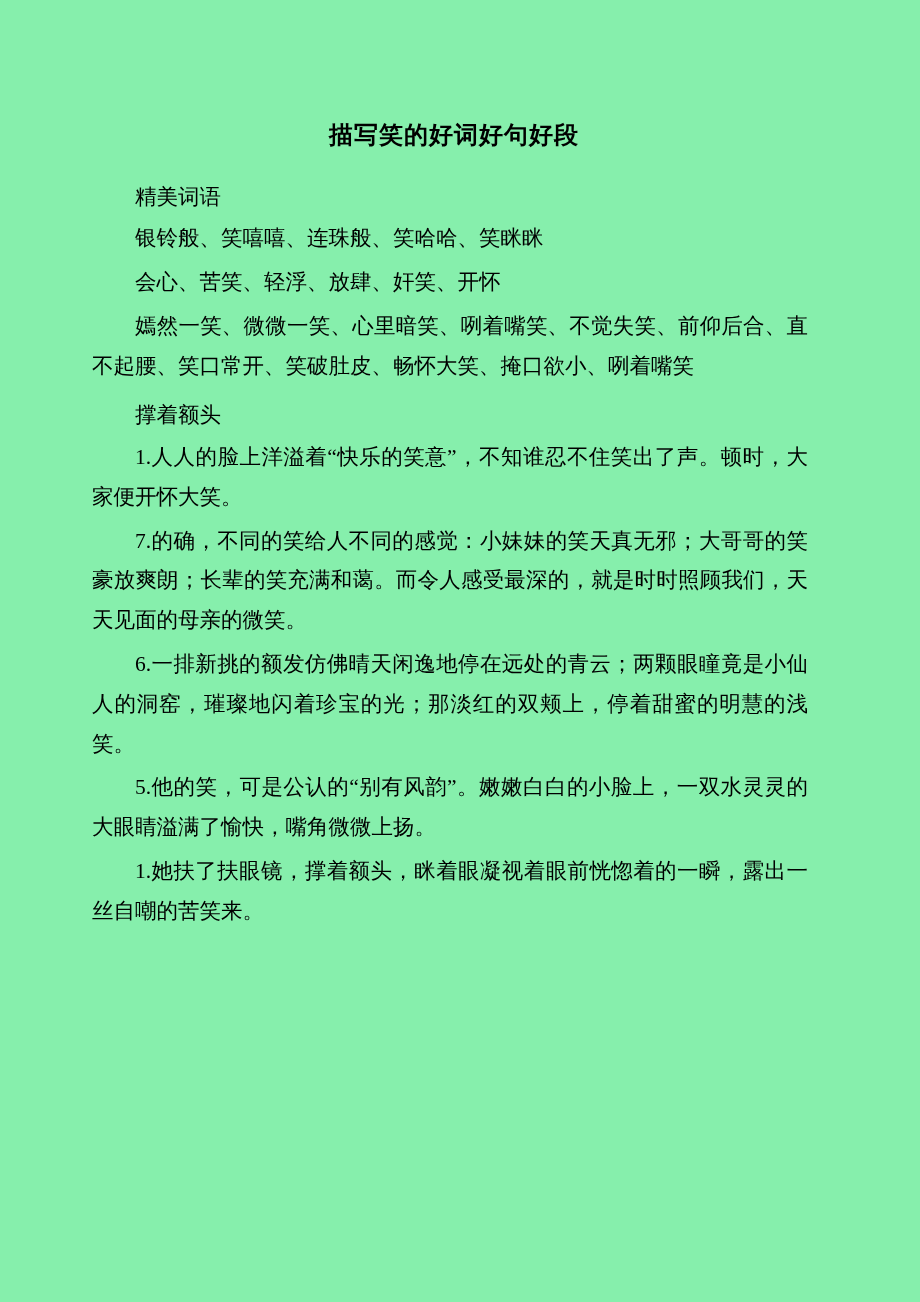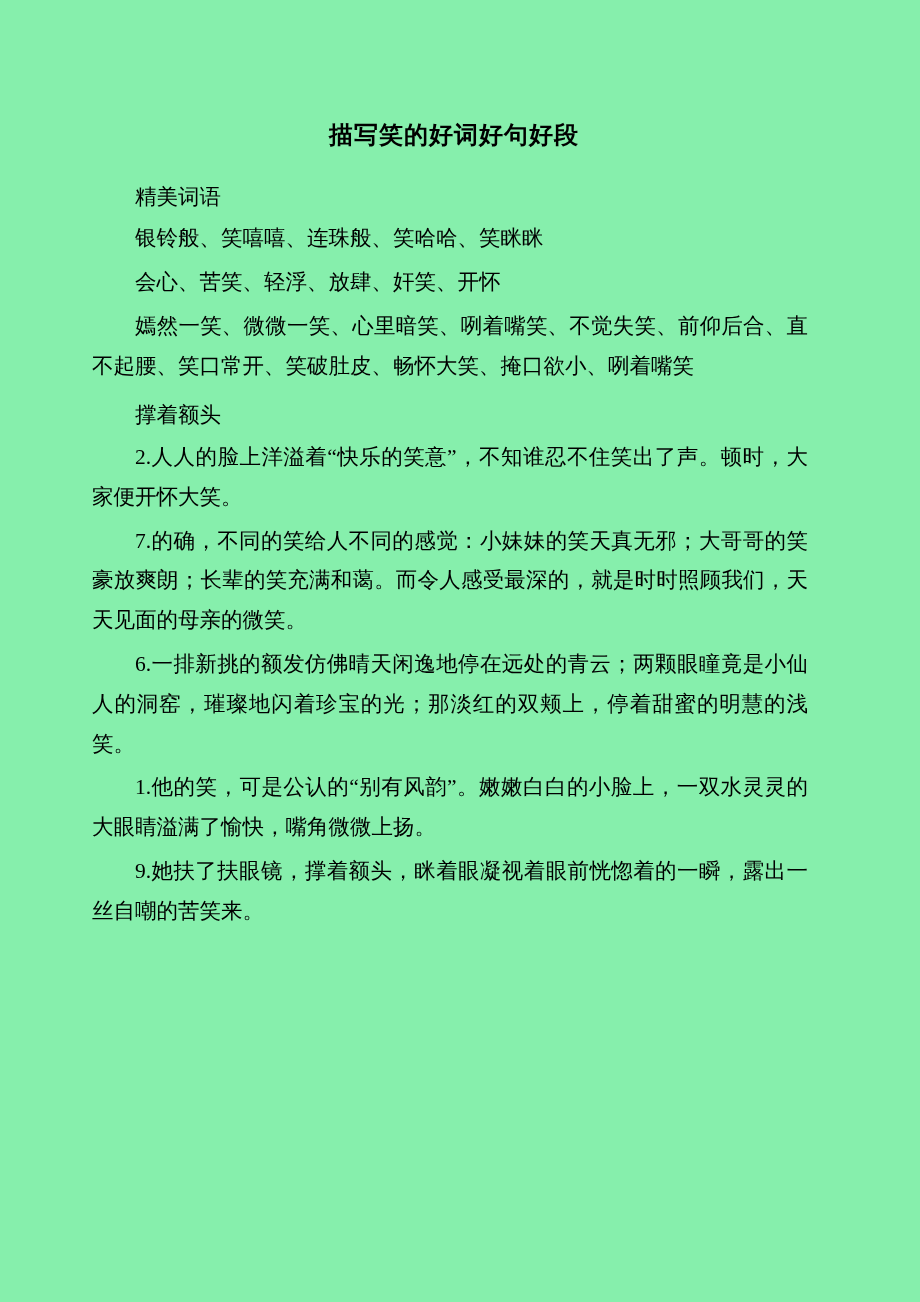--- a/index.html
+++ b/index.html
@@ -54,19 +54,19 @@
   <h1 class="doc-title">描写笑的好词好句好段</h1>
 
   <p class="para section">精美词语</p>
   <p class="para">银铃般、笑嘻嘻、连珠般、笑哈哈、笑眯眯</p>
   <p class="para">会心、苦笑、轻浮、放肆、奸笑、开怀</p>
   <p class="para">嫣然一笑、微微一笑、心里暗笑、咧着嘴笑、不觉失笑、前仰后合、直不起腰、笑口常开、笑破肚皮、畅怀大笑、掩口欲小、咧着嘴笑</p>
 
   <div class="spacer-small"></div>
 
   <p class="para section">撑着额头</p>
-  <p class="para">2.人人的脸上洋溢着“快乐的笑意”，不知谁忍不住笑出了声。顿时，大家便开怀大笑。</p>
+  <p class="para">1.人人的脸上洋溢着“快乐的笑意”，不知谁忍不住笑出了声。顿时，大家便开怀大笑。</p>
   <p class="para">7.的确，不同的笑给人不同的感觉：小妹妹的笑天真无邪；大哥哥的笑豪放爽朗；长辈的笑充满和蔼。而令人感受最深的，就是时时照顾我们，天天见面的母亲的微笑。</p>
   <p class="para">6.一排新挑的额发仿佛晴天闲逸地停在远处的青云；两颗眼瞳竟是小仙人的洞窑，璀璨地闪着珍宝的光；那淡红的双颊上，停着甜蜜的明慧的浅笑。</p>
-  <p class="para">1.他的笑，可是公认的“别有风韵”。嫩嫩白白的小脸上，一双水灵灵的大眼睛溢满了愉快，嘴角微微上扬。</p>
-  <p class="para">9.她扶了扶眼镜，撑着额头，眯着眼凝视着眼前恍惚着的一瞬，露出一丝自嘲的苦笑来。</p>
+  <p class="para">5.他的笑，可是公认的“别有风韵”。嫩嫩白白的小脸上，一双水灵灵的大眼睛溢满了愉快，嘴角微微上扬。</p>
+  <p class="para">1.她扶了扶眼镜，撑着额头，眯着眼凝视着眼前恍惚着的一瞬，露出一丝自嘲的苦笑来。</p>
 
 </div>
 
 </body></html>

